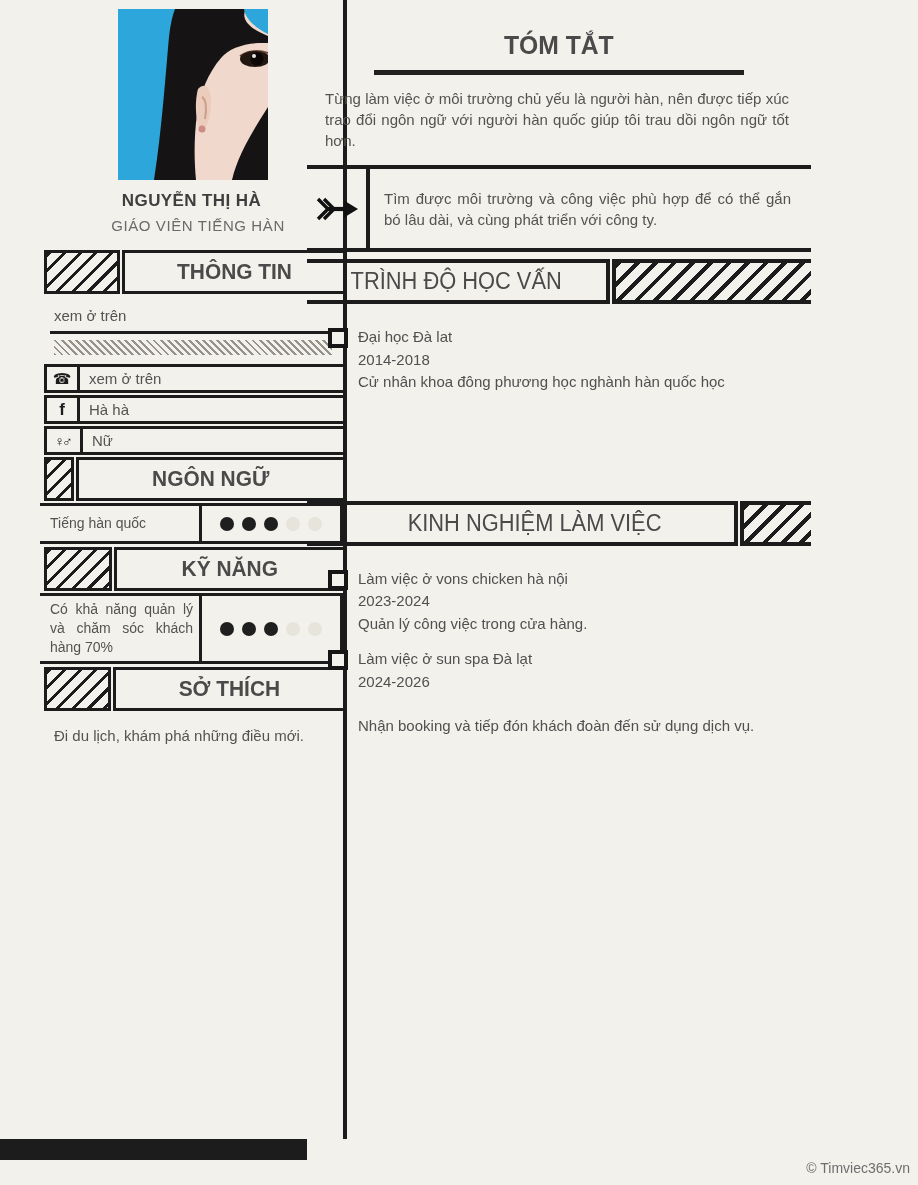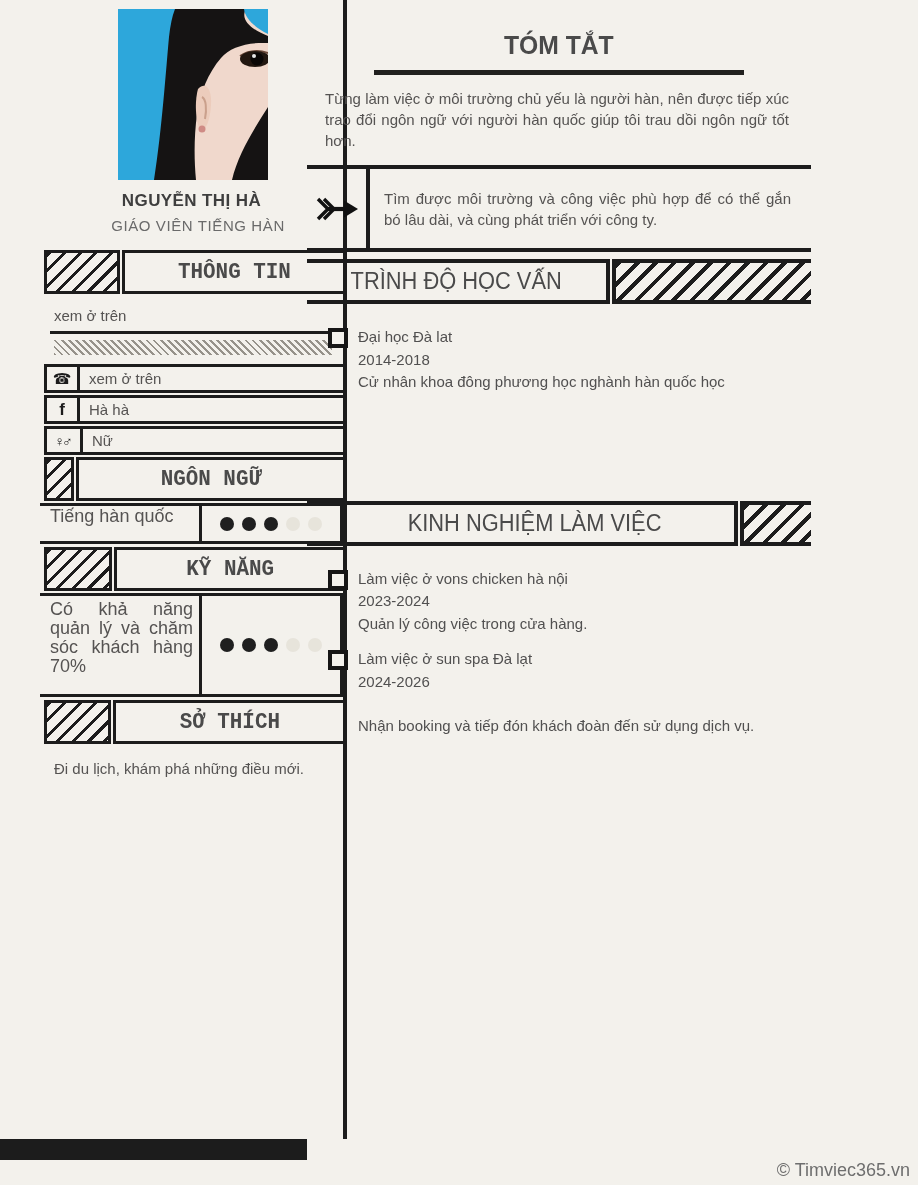--- a/index.html
+++ b/index.html
@@ -23,41 +23,41 @@
 
   .side-header{display:flex;margin:16px 0 0 4px;height:44px;}
   .side-header .hatch{
     border:3px solid #1c1c1c;margin-right:2px;
     background:repeating-linear-gradient(135deg,#1c1c1c 0 3px,transparent 3px 11px);
   }
   .hatch-info{width:70px;} .hatch-lang{width:24px;} .hatch-skill{width:62px;} .hatch-hobby{width:61px;}
   .side-header .htitle{
     flex:1;border:3px solid #1c1c1c;border-right:none;
     display:flex;align-items:center;justify-content:center;
-    font-size:22px;font-weight:bold;color:#4a4a4a;font-family:Liberation Mono, monospace;
+    font-size:22px;font-weight:bold;color:#4a4a4a;
   }
   .condensed{display:inline-block;transform:scaleX(.95);transform-origin:center;white-space:nowrap;}
 
   .addr{margin:13px 14px 0;font-size:15px;}
   .addr-line{height:3px;background:#1c1c1c;margin:7px 8px 0 10px;}
   .stripe-bar{
     height:15px;margin:6px 11px 0 14px;
     background:repeating-linear-gradient(45deg,#96928a 0 2px,transparent 2px 5px);
   }
 
   .info-rows{margin:9px 0 0 4px;}
   .info-row{display:flex;align-items:stretch;border:3px solid #1c1c1c;border-right:none;height:23px;margin-bottom:2px;background:#f3f1ec;}
   .icon-cell{width:30px;border-right:3px solid #1c1c1c;display:flex;align-items:center;justify-content:center;font-size:15px;font-weight:bold;color:#1c1c1c;}
   .icon-fb{font-size:17px;}
   .icon-gender{letter-spacing:-3px;font-size:14px;padding-right:3px;}
   .info-val{padding-left:9px;font-size:15px;display:flex;align-items:center;}
 
   .meter-row{display:flex;margin-top:2px;border:3px solid #1c1c1c;border-left:none;}
   .lang-row{height:35px;}
-  .meter-label{flex:1;display:flex;align-items:center;padding:4px 6px 18px 10px;font-size:18px;line-height:19px;text-align:justify;}
+  .meter-label{flex:1;display:flex;align-items:center;padding:4px 6px 4px 10px;font-size:14px;line-height:19px;text-align:justify;}
   .dots-cell{width:138px;border-left:3px solid #1c1c1c;display:flex;align-items:center;justify-content:center;gap:8px;}
   .dot{width:14px;height:14px;border-radius:50%;background:#e7e4db;}
   .dot.filled{background:#1f1f1f;}
 
   .hobby{margin:16px 14px 0;font-size:15px;}
 
   
   .main{position:absolute;left:307px;top:0;width:504px;}
   .sum-title{margin-top:30px;text-align:center;font-size:26px;font-weight:bold;color:#4a4a4a;}
   .sum-underline{width:370px;height:5px;background:#21211f;margin:9px auto 0;}
@@ -77,21 +77,21 @@
     background:repeating-linear-gradient(135deg,#1c1c1c 0 4px,transparent 4px 13px);
   }
 
   .item{display:flex;margin:22px 0 0 21px;}
   .cb{width:12px;height:12px;border:4px solid #161616;margin-top:2px;flex:none;background:#f3f1ec;}
   .item-text{margin-left:10px;font-size:15px;line-height:22.5px;color:#515050;}
   .gap-top{margin-top:22px;}
   .exp2{margin-top:13px;}
   .exp-header{margin-top:107px;}
 
-  .footer{position:absolute;left:0;top:1160px;width:910px;text-align:right;font-size:18px;color:#6e6e6e;}
+  .footer{position:absolute;left:0;top:1160px;width:910px;text-align:right;font-size:14px;color:#6e6e6e;}
 </style>
 </head>
 <body>
 
 <div class="page">
 
   <div class="sidebar">
 
     <svg class="photo" viewBox="0 0 150 171" xmlns="http://www.w3.org/2000/svg">
       <rect width="150" height="171" fill="#2da7db"></rect>

